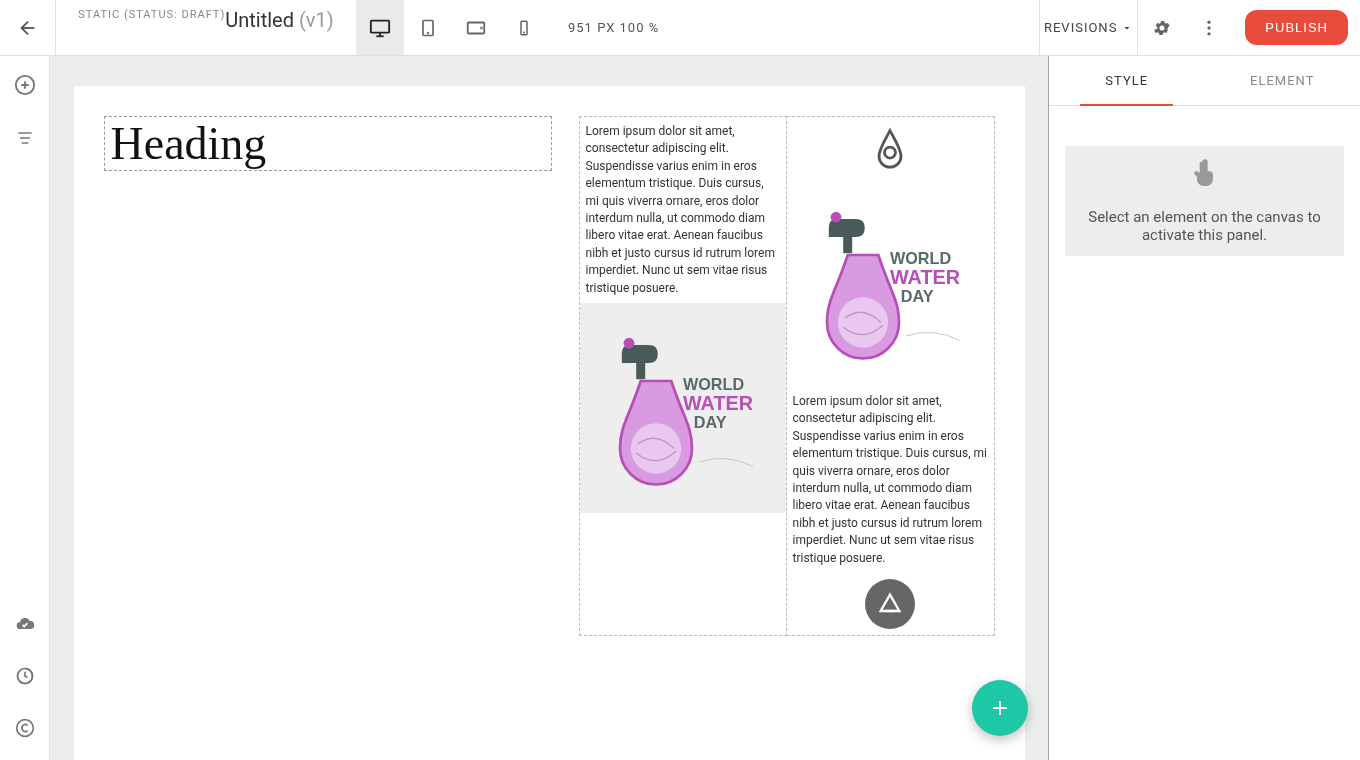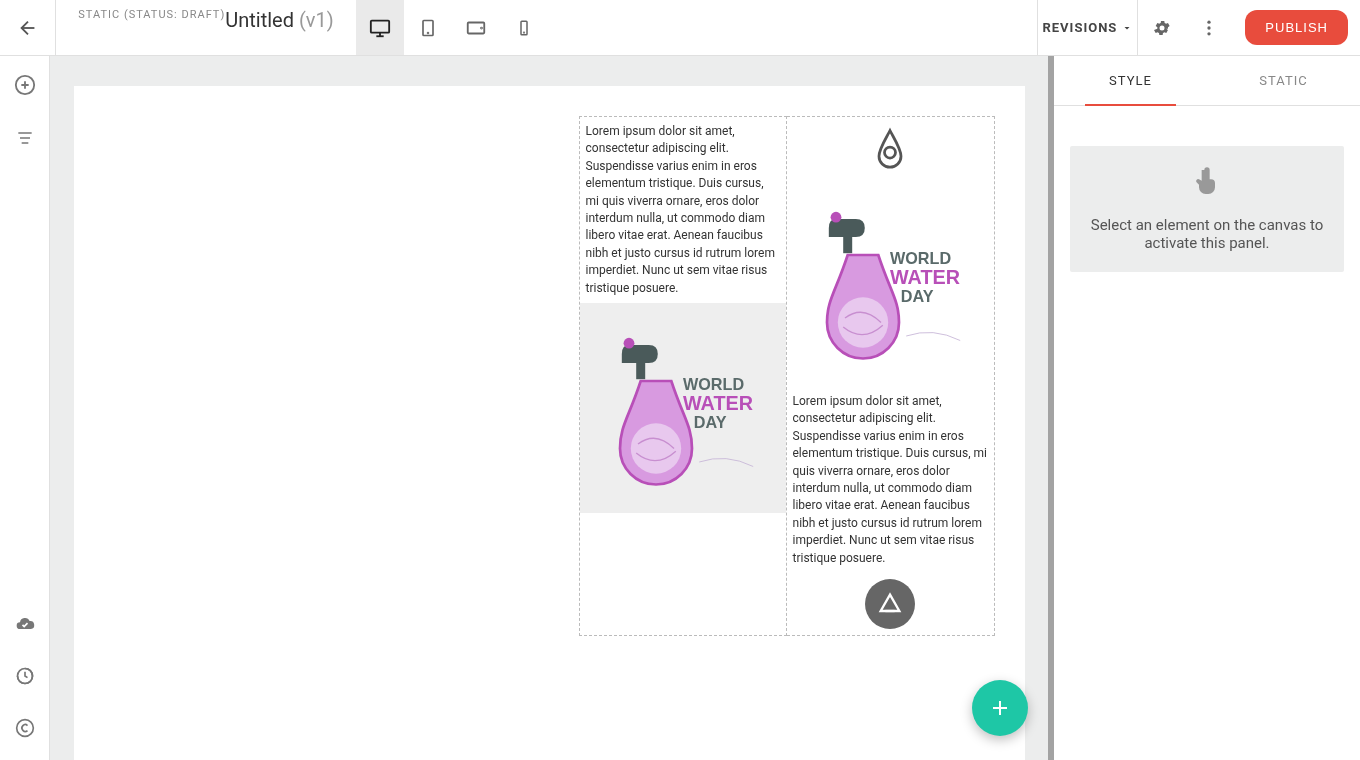--- a/index.html
+++ b/index.html
@@ -10,37 +10,37 @@
 .back-btn { width: 56px; display: flex; align-items: center; justify-content: center; border-right: 1px solid #e0e0e0; cursor: pointer; }
 .title-area { flex: 0 0 auto; padding: 8px 16px; display: flex; flex-direction: row; justify-content: center; min-width: 300px; }
 .title-status { font-size: 11px; letter-spacing: 1px; color: #888; }
 .title-main { font-size: 20px; color: #333; }
 .title-main .version { color: #999; }
 .device-group { display: flex; margin-left: auto; }
 .device-btn { width: 48px; display: flex; align-items: center; justify-content: center; cursor: pointer; color: #666; }
 .device-btn.active { background: #eaeaea; color: #222; }
 .size-info { padding: 0 20px; display: flex; align-items: center; font-size: 13px; color: #555; letter-spacing: 1px; }
 .spacer { flex: 1; }
-.revisions { padding: 0 4px; display: flex; align-items: center; font-size: 13px; letter-spacing: 1px; color: #444; cursor: pointer; border-left: 1px solid #e0e0e0; font-weight: bold; }
+.revisions { padding: 0 4px; display: flex; align-items: center; font-size: 13px; letter-spacing: 1px; color: #444; cursor: pointer; border-left: 1px solid #e0e0e0; }
 .icon-btn { width: 48px; display: flex; align-items: center; justify-content: center; cursor: pointer; color: #666; border-left: 1px solid #e0e0e0; }
 .publish-btn { margin: 10px 12px; padding: 0 20px; background: #e84c3d; color: #fff; border: none; border-radius: 12px; font-size: 13px; letter-spacing: 1px; cursor: pointer; }
 
 
 .left-rail { position: absolute; left: 0; top: 56px; bottom: 0; width: 50px; border-right: 1px solid #e0e0e0; display: flex; flex-direction: column; align-items: center; padding-top: 18px; gap: 28px; background: #fff; }
 .left-rail .rail-icon { color: #666; cursor: pointer; }
 .left-rail .bottom-icons { margin-top: auto; display: flex; flex-direction: column; gap: 28px; padding-bottom: 18px; align-items: center; }
 
 
-.right-panel { position: absolute; right: 0; top: 56px; bottom: 0; width: 312px; border-left: 6px solid #a3a3a3; background: #fff; }
+.right-panel { position: absolute; right: 0; top: 56px; bottom: 0; width: 312px; border-left: 1px solid #a3a3a3; background: #fff; }
 .panel-tabs { display: flex; height: 50px; border-bottom: 1px solid #e0e0e0; }
 .panel-tab { flex: 1; display: flex; align-items: center; justify-content: center; font-size: 13px; letter-spacing: 1px; color: #888; cursor: pointer; position: relative; }
 .panel-tab.active { color: #333; }
 .panel-tab.active::after { content: ""; position: absolute; bottom: -1px; left: 20%; right: 20%; height: 2px; background: #e84c3d; }
 .panel-body { padding: 40px 16px; }
-.placeholder-box { background: #eceded; padding: 20px 20px; text-align: center; color: #555; font-size: 15px; border-radius: 2px; }
+.placeholder-box { background: #eceded; padding: 12px 20px; text-align: center; color: #555; font-size: 15px; border-radius: 2px; }
 .placeholder-box svg { display: block; margin: 0 auto 18px; color: #888; }
 
 
 .canvas-wrap { position: absolute; left: 50px; right: 312px; top: 56px; bottom: 0; background: #eceded; overflow: auto; }
 .page { width: 951px; margin: 30px auto 0; background: #fff; min-height: 900px; padding: 30px; position: relative; }
 .heading-block { border: 1px dashed #999; padding: 0 6px; width: 448px; }
 .heading-block h1 { font-size: 46px; font-weight: 400; font-family: Georgia, serif; color: #111; }
 .columns { position: absolute; top: 30px; right: 30px; display: flex; gap: 0; }
 .col { width: 208px; border: 1px dashed #bbb; }
 .col + .col { border-left: none; }
@@ -94,20 +94,21 @@
         </svg>
     </div>
     <div class="device-btn">
       <svg width="18" height="18" viewBox="0 0 24 24" fill="none" stroke="currentColor" stroke-width="2">
           <rect x="8" y="3" width="8" height="18" rx="1"></rect>
           <circle cx="12" cy="18" r="0.5"></circle>
         </svg>
     </div>
   </div>
 
+  <div class="size-info">951 PX  100 %</div>
 
   <div class="spacer"></div>
 
   <div class="revisions">
     <span>REVISIONS</span>
     <svg width="12" height="12" viewBox="0 0 24 24" fill="#444" style="margin-left:4px">
         <path d="M7 10l5 5 5-5z"></path>
       </svg>
   </div>
   <div class="icon-btn">
@@ -156,34 +157,37 @@
           <circle cx="12" cy="12" r="10"></circle>
           <path d="M15 9a4 4 0 100 6"></path>
         </svg>
     </div>
   </div>
 </div>
 
 <div class="right-panel">
   <div class="panel-tabs">
     <div class="panel-tab active">STYLE</div>
-    <div class="panel-tab">STATIC</div>
+    <div class="panel-tab">ELEMENT</div>
   </div>
   <div class="panel-body">
     <div class="placeholder-box">
       <svg width="32" height="32" viewBox="0 0 24 24" fill="#999">
           <path d="M10 3a2 2 0 014 0v7h1a3 3 0 013 3v3a5 5 0 01-5 5h-2a5 5 0 01-5-5v-2l-2-2a1.5 1.5 0 012-2l2 1V3z"></path>
         </svg>
       <div>Select an element on the canvas to activate this panel.</div>
     </div>
   </div>
 </div>
 
 <div class="canvas-wrap">
   <div class="page">
+    <div class="heading-block">
+      <h1>Heading</h1>
+    </div>
 
     <div class="columns">
 
       <div class="col">
         <div class="text-block">Lorem ipsum dolor sit amet, consectetur adipiscing elit. Suspendisse varius enim in eros elementum tristique. Duis cursus, mi quis viverra ornare, eros dolor interdum nulla, ut commodo diam libero vitae erat. Aenean faucibus nibh et justo cursus id rutrum lorem imperdiet. Nunc ut sem vitae risus tristique posuere.</div>
         <div class="img-block">
           <svg class="water-svg" viewBox="0 0 200 200">
             <path d="M40 30 q-8 0 -8 10 v10 h30 q10 0 10 -10 t-10 -10 z" fill="#4a5a5a"></path>
             <rect x="48" y="50" width="10" height="18" fill="#4a5a5a"></rect>
             <circle cx="40" cy="28" r="6" fill="#b84fb8"></circle>

